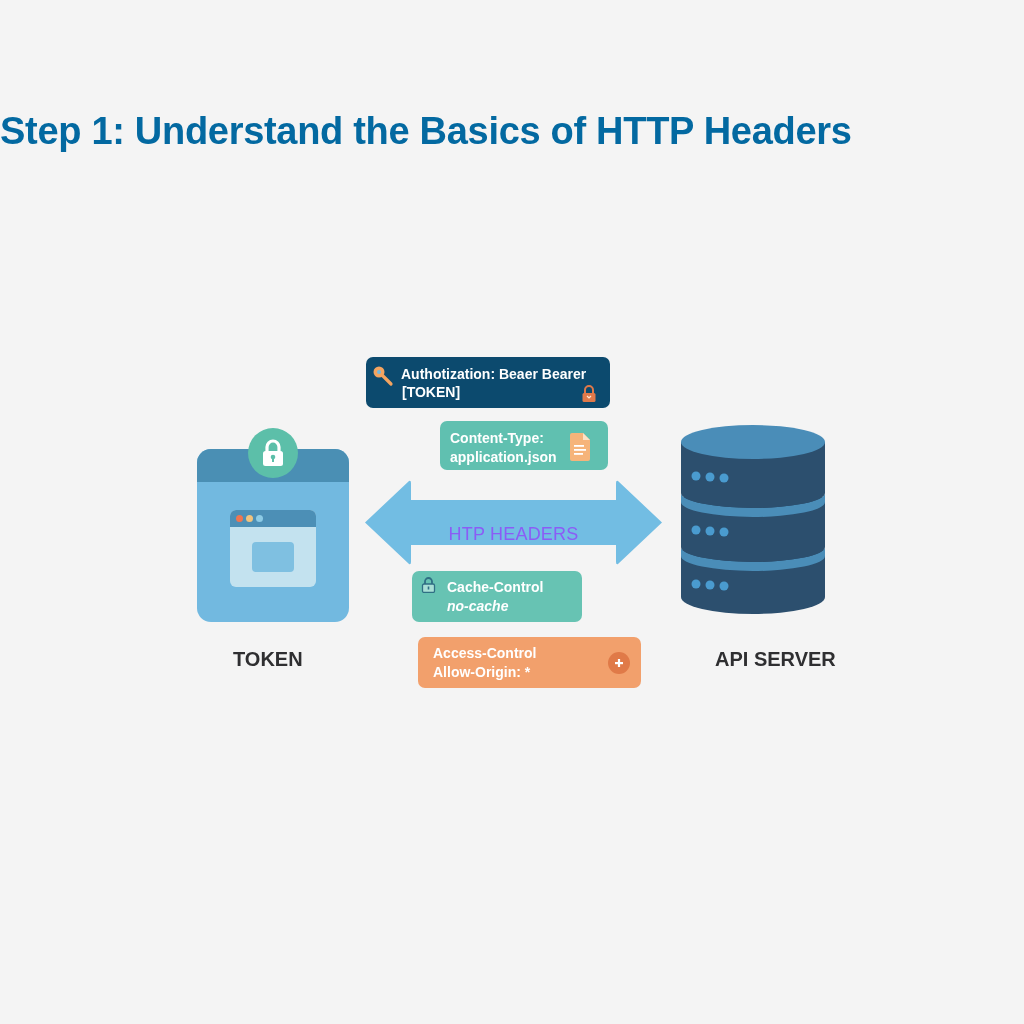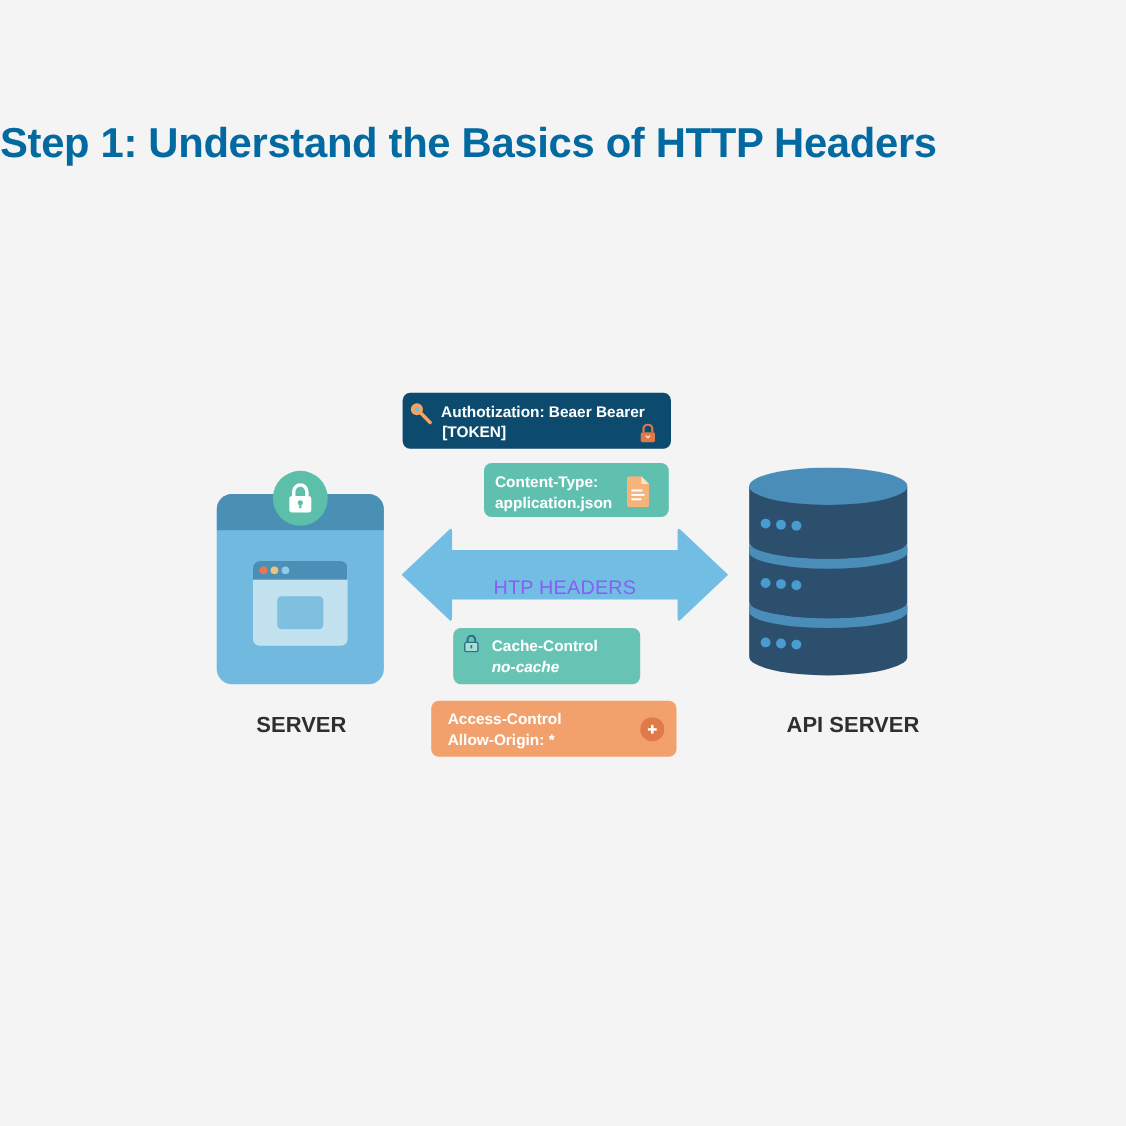--- a/index.html
+++ b/index.html
@@ -95,21 +95,21 @@
     color: #ffffff;
     font-size: 14px;
     font-weight: bold;
     line-height: 19px;
     box-sizing: border-box;
   }
   .chip .txt { position: absolute; }
   .chip-auth { left: 366px; top: 357px; width: 244px; height: 51px; background: #0c4a6e; }
   .chip-ct { left: 440px; top: 421px; width: 168px; height: 49px; background: #60c0b0; }
   .chip-cache { left: 412px; top: 571px; width: 170px; height: 51px; background: #67c3b3; }
-  .chip-cors { left: 392px; top: 637px; width: 223px; height: 51px; background: #f2a06c; }
+  .chip-cors { left: 418px; top: 637px; width: 223px; height: 51px; background: #f2a06c; }
   .icon { position: absolute; display: block; }
 </style>
 </head>
 <body>
 
 <div class="title">Step 1: Understand the Basics of HTTP Headers</div>
 
 <div class="client-lock">
   <svg width="26" height="28" viewBox="0 0 26 28">
     <path d="M7 12 V8 a6 6 0 0 1 12 0 V12" fill="none" stroke="#ffffff" stroke-width="3.2"></path>
@@ -122,21 +122,21 @@
   <div class="client-header"></div>
   <div class="mini-window">
     <div class="mini-bar">
       <span class="dot" style="left:6px;background:#ee7550;"></span>
       <span class="dot" style="left:16px;background:#f1c27d;"></span>
       <span class="dot" style="left:26px;background:#8dcbe6;"></span>
     </div>
     <div class="mini-content"></div>
   </div>
 </div>
-<div class="label-big" style="left:233px; top:648px;">SERVER</div>
+<div class="label-big" style="left:233px; top:648px;">TOKEN</div>
 
 <svg class="arrow" viewBox="0 0 297 85">
   <path d="M0 42.5 L44 1 Q46 0 46 3 L46 20 L251 20 L251 3 Q251 0 253 1 L297 42.5 L253 84 Q251 85 251 82 L251 65 L46 65 L46 82 Q46 85 44 84 Z" fill="#72bde3"></path>
 </svg>
 <div class="arrow-label">HTP HEADERS</div>
 
 <svg class="server" viewBox="0 0 144 190">
 
   <path d="M0 125 L0 172 A72 17 0 0 0 144 172 L144 125 Z" fill="#2c4f6e"></path>
   <path d="M0 122 A72 15 0 0 0 144 122 L144 131 A72 15 0 0 1 0 131 Z" fill="#4a8db8"></path>

